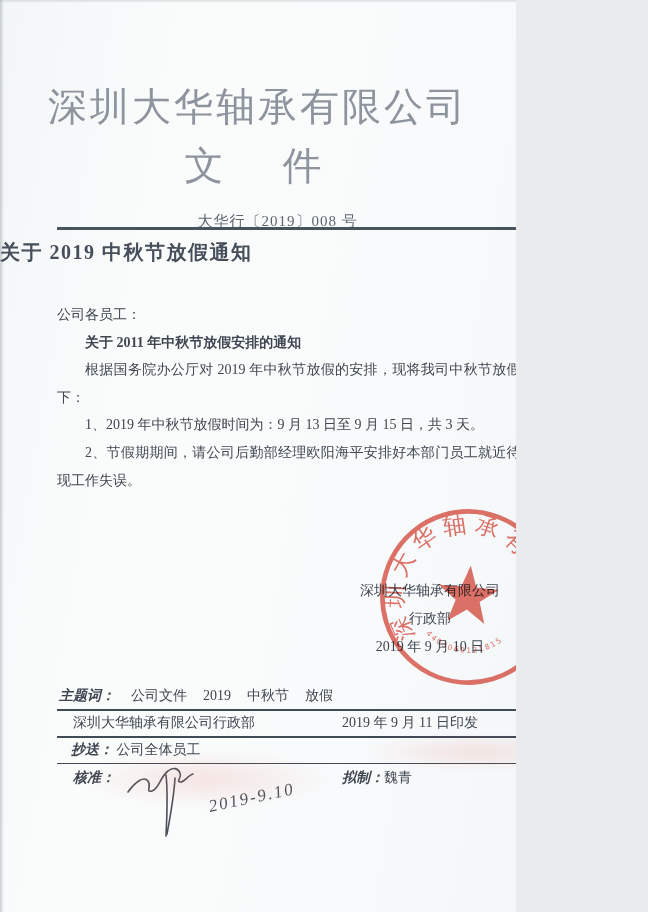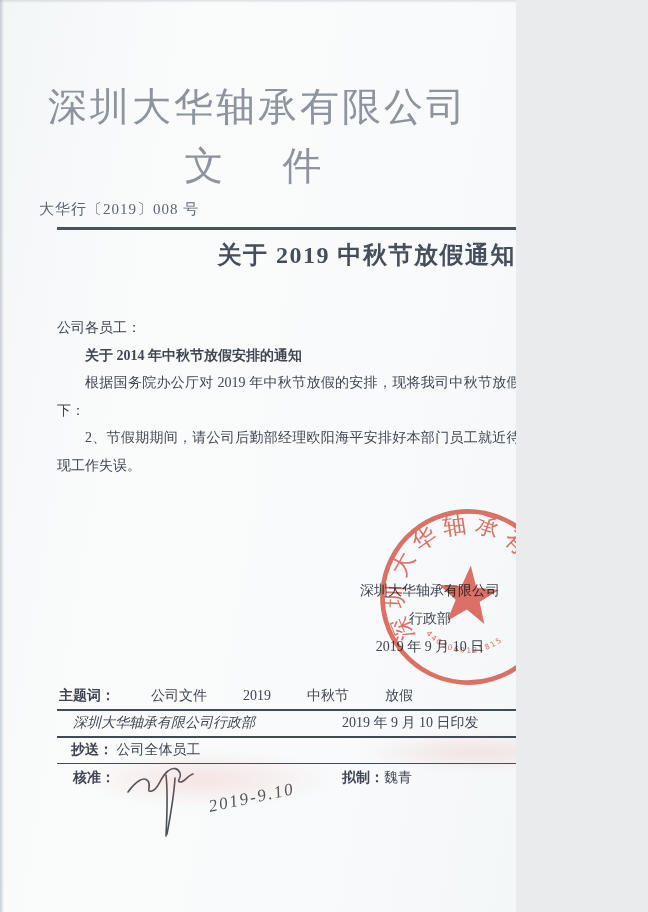--- a/index.html
+++ b/index.html
@@ -19,37 +19,37 @@
 
   .header-company{
     position:absolute;top:80px;left:0;right:0;text-align:center;
     font-size:39px;letter-spacing:3px;color:#8d949e;font-weight:500;
   }
   .header-doctype{
     position:absolute;top:139px;left:0;right:0;text-align:center;
     font-size:39px;letter-spacing:10px;color:#8d949e;font-weight:500;
   }
   .doc-number{
-    position:absolute;top:200px;left:0;right:0;text-align:left;
+    position:absolute;top:212px;left:0;right:0;text-align:center;
     font-size:15px;color:#5d6671;letter-spacing:1px;padding-left:39px;
   }
   .rule{
     position:absolute;top:227px;left:57px;width:534px;height:3px;
     background:#49535e;
   }
   .doc-title{
-    position:absolute;top:239px;left:0;right:0;text-align:right;
-    font-size:24px;font-weight:bold;color:#454e5a;letter-spacing:1.5px;
+    position:absolute;top:239px;left:0;right:0;text-align:left;
+    font-size:20px;font-weight:bold;color:#454e5a;letter-spacing:1.5px;
   }
   .body-block{
     position:absolute;top:301px;left:57px;width:535px;
     font-size:14px;line-height:27.6px;text-align:justify;color:#3f4651;
   }
   .body-block p{margin:0;text-indent:2em;}
-  .body-block p.salutation{text-indent:0;margin-top:13px;}
+  .body-block p.salutation{text-indent:0;}
   .body-block p.bold{font-weight:bold;}
 
   .signoff{
     position:absolute;top:577px;left:352px;width:156px;
     text-align:center;font-size:14px;line-height:28px;color:#3f4651;
   }
 
   .seal{
     position:absolute;left:375px;top:504px;width:186px;height:186px;
     mix-blend-mode:multiply;opacity:.85;transform:rotate(5deg);
@@ -60,25 +60,25 @@
   .seal .ring-text{font-size:25px;letter-spacing:7px;font-family:"Liberation Serif",serif;}
   .seal .serial-text{font-size:8px;letter-spacing:2px;font-family:"DejaVu Sans",sans-serif;}
 
   .footer{
     position:absolute;top:684px;left:57px;width:535px;
     font-size:14px;color:#3f4651;
   }
   .f-row{padding:3px 0 4px 2px;}
   .f-line{height:2px;background:#414b55;}
   .f-line.thin{height:1.5px;}
-  .label-bold{font-weight:bold;}
-  .subject-term{margin-left:36px;}
+  .label-bold{font-weight:bold;font-style:italic;}
+  .subject-term{margin-left:16px;}
   .subject-term.first{}
   .f-row2{display:flex;}
-  .f-row2 .issuer{padding-left:14px;flex:1;font-style:italic;}
+  .f-row2 .issuer{padding-left:14px;flex:1;}
   .f-row2 .printdate{width:250px;}
   .f-row3{padding-left:14px;}
   .f-row4{display:flex;padding-top:5px;}
   .f-row4 .approve{padding-left:14px;flex:1;}
   .f-row4 .draft{width:250px;margin-left:36px;}
 
   .signature-svg{position:absolute;left:122px;top:748px;width:100px;height:95px;}
   .signature-svg path{stroke:#4a5058;stroke-width:1.6;fill:none;stroke-linecap:round;}
   .handwritten-date{
     position:absolute;left:208px;top:788px;
@@ -102,22 +102,23 @@
   <div class="scan-edge-top"></div>
 
   <div class="header-company">深圳大华轴承有限公司</div>
   <div class="header-doctype">文　件</div>
   <div class="doc-number">大华行〔2019〕008 号</div>
   <div class="rule"></div>
   <div class="doc-title">关于 2019 中秋节放假通知</div>
 
   <div class="body-block">
     <p class="salutation">公司各员工：</p>
-    <p class="bold">关于 2014 年中秋节放假安排的通知</p>
+    <p class="bold">关于 2011 年中秋节放假安排的通知</p>
     <p>根据国务院办公厅对 2019 年中秋节放假的安排，现将我司中秋节放假安排通知如下：</p>
+    <p>1、2019 年中秋节放假时间为：9 月 13 日至 9 月 15 日，共 3 天。</p>
     <p>2、节假期期间，请公司后勤部经理欧阳海平安排好本部门员工就近待岗，以免出现工作失误。</p>
   </div>
 
   <div class="signoff">
     <div>深圳大华轴承有限公司</div>
     <div>行政部</div>
     <div>2019 年 9 月 10 日</div>
   </div>
 
   <svg class="seal" viewBox="0 0 200 200">
@@ -135,21 +136,21 @@
     </text>
   </svg>
 
   <div class="footer">
     <div class="f-row">
       <span class="label-bold">主题词：</span><span class="subject-term first">公司文件</span><span class="subject-term">2019</span><span class="subject-term">中秋节</span><span class="subject-term">放假</span>
     </div>
     <div class="f-line"></div>
     <div class="f-row f-row2">
       <span class="issuer">深圳大华轴承有限公司行政部</span>
-      <span class="printdate">2019 年 9 月 10 日印发</span>
+      <span class="printdate">2019 年 9 月 11 日印发</span>
     </div>
     <div class="f-line thin"></div>
     <div class="f-row f-row3">
       <span class="label-bold">抄送：</span>
       <span>公司全体员工</span>
     </div>
     <div class="f-line thin"></div>
     <div class="f-row f-row4">
       <span class="approve label-bold">核准：</span>
       <span class="draft"><span class="label-bold">拟制：</span><span>魏青</span></span>

